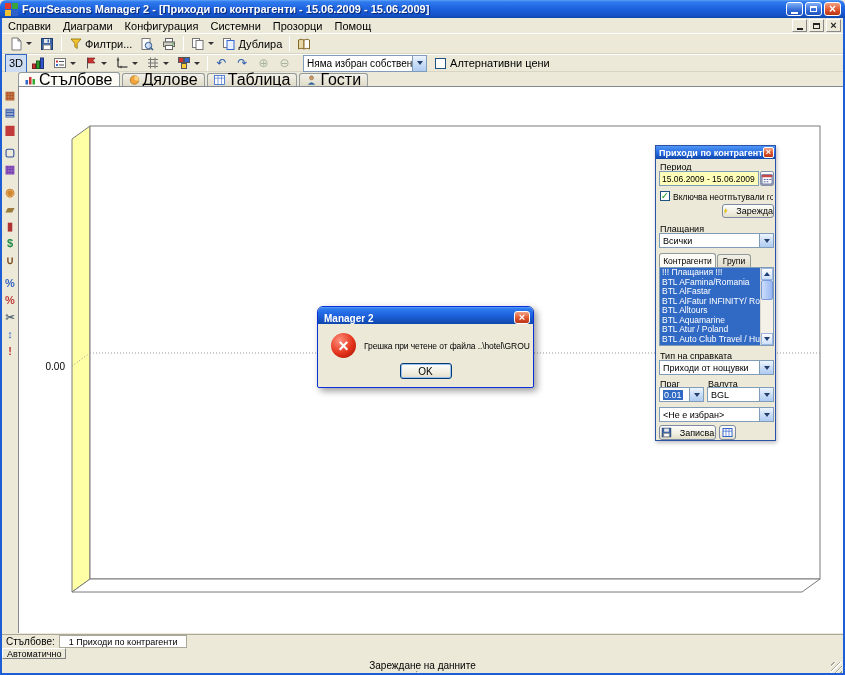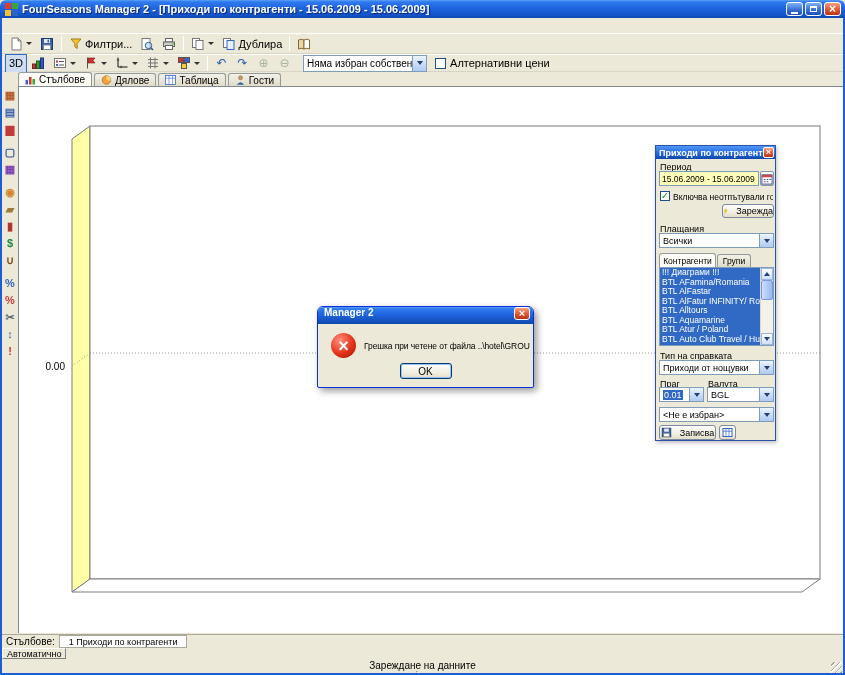--- a/index.html
+++ b/index.html
@@ -67,21 +67,21 @@
   .cbtn i { width:0; height:0; border-left:3px solid transparent; border-right:3px solid transparent;
     border-top:4px solid #24406e; }
 
   .cb { width:11px; height:11px; background:#fff; border:1px solid #1C5180; display:inline-flex;
     align-items:center; justify-content:center; }
   .cb.checked::after { content:"✓"; color:#21a121; font-size:10px; font-weight:bold; line-height:1; }
 
   
   .tabsrow { position:absolute; top:72px; left:2px; right:2px; height:14px; background:#ECE9D8;
     display:flex; align-items:flex-end; padding-left:16px; }
-  .tab { display:flex; align-items:center; gap:3px; height:13px; padding:0 6px; font-size:10px;
+  .tab { display:flex; align-items:center; gap:3px; height:13px; padding:0 6px; font-size:16px;
     border:1px solid #919B9C; border-bottom:none; border-radius:3px 3px 0 0;
     background:linear-gradient(#f2f0e8,#e0dcc9); margin-right:2px; white-space:nowrap; }
   .tab.selected { height:14px; background:#FCFBF5; }
 
   
   .rail { position:absolute; left:2px; top:86px; width:16px; bottom:41px; background:#ECE9D8;
     display:flex; flex-direction:column; align-items:center; padding-top:2px; gap:2px; }
   .rail-btn { width:15px; height:15px; border:none; background:transparent; display:flex;
     align-items:center; justify-content:center; padding:0; }
   .rail-glyph { font-size:11px; line-height:1; font-weight:bold; }
@@ -133,21 +133,21 @@
     border-radius:2px; }
   .strack { flex:1; }
   .sel { background:#316AC5; color:#fff; padding:0 1px; }
 
   
   .dialog { position:absolute; left:317px; top:306px; width:217px; height:82px; background:#ECE9D8;
     border:1px solid #0831D9; border-radius:6px 6px 2px 2px; z-index:40;
     box-shadow:3px 3px 7px rgba(0,0,0,.4); }
   .dlg-title { height:17px; border-radius:5px 5px 0 0;
     background:linear-gradient(180deg,#5ea2f7 0%,#2f7bee 10%,#1f64e0 45%,#0f47ab 100%);
-    display:flex; align-items:flex-start; padding:0 3px 0 6px; color:#fff; font-size:10px; font-weight:bold; }
+    display:flex; align-items:flex-end; padding:0 3px 0 6px; color:#fff; font-size:10px; font-weight:bold; }
   .dlg-close { margin-left:auto; width:16px; height:13px; border:1px solid #fff; border-radius:3px;
     background:linear-gradient(180deg,#f3a183,#e0572e 55%,#b93316);
     display:flex; align-items:center; justify-content:center; }
   .dlg-close::before { content:"×"; color:#fff; font-size:11px; font-weight:bold; line-height:1; }
   .dlg-body { position:relative; height:calc(100% - 17px); }
   .err-icon { position:absolute; left:13px; top:9px; width:25px; height:25px; border-radius:50%;
     background:radial-gradient(circle at 35% 30%,#ff8f7d,#e3331a 55%,#9e0f00); }
   .err-icon::after { content:"×"; position:absolute; inset:0; display:flex; align-items:center;
     justify-content:center; color:#fff; font-weight:bold; font-size:18px; line-height:1; }
   .dlg-msg { position:absolute; left:46px; top:17px; right:3px; font-size:8.5px; white-space:nowrap;
@@ -191,20 +191,37 @@
       <span class="tbtn minb">
           <span class="g-min"></span>
         </span>
       <span class="tbtn maxb">
           <span class="g-max"></span>
         </span>
       <span class="tbtn closeb g-x"></span>
     </span>
   </div>
 
+  <div class="menubar">
+    <span class="menu-item">Справки</span>
+    <span class="menu-item">Диаграми</span>
+    <span class="menu-item">Конфигурация</span>
+    <span class="menu-item">Системни</span>
+    <span class="menu-item">Прозорци</span>
+    <span class="menu-item">Помощ</span>
+    <span class="mdi-btns">
+      <span class="mdibtn">
+          <span class="mg-min"></span>
+        </span>
+      <span class="mdibtn">
+          <span class="mg-rest"></span>
+        </span>
+      <span class="mdibtn mg-x"></span>
+    </span>
+  </div>
 
   <div class="tb t1">
     <span class="tool">
       <svg width="14" height="14" viewBox="0 0 14 14">
           <path d="M3,1 h6 l3,3 v9 h-9 z" fill="#fff" stroke="#7a7a7a"></path>
           <path d="M9,1 l3,3 h-3 z" fill="#d8d8d8" stroke="#7a7a7a"></path>
         </svg>
       <i class="dropArrow"></i>
     </span>
     <span class="tool">
@@ -447,21 +464,21 @@
     <span class="combo" style="position:absolute;left:3px;top:87px;width:115px;height:15px;font-size:9px">
       <span class="val">Всички</span>
       <span class="cbtn">
           <i></i>
         </span>
     </span>
     <span class="ptab selected" style="left:3px;top:107px;width:57px;height:14px">Контрагенти</span>
     <span class="ptab" style="left:61px;top:108px;width:34px;height:13px">Групи</span>
     <div class="plist">
       <div class="items">
-        <div class="row">!!! Диаграми !!!</div>
+        <div class="row">!!! Плащания !!!</div>
         <div class="row">BTL AFamina/Romania</div>
         <div class="row">BTL AlFastar</div>
         <div class="row">BTL AlFatur INFINITY/ Romani</div>
         <div class="row">BTL Alltours</div>
         <div class="row">BTL Aquamarine</div>
         <div class="row">BTL Atur / Poland</div>
         <div class="row">BTL Auto Club Travel / Hunga</div>
         <div class="row partial"></div>
       </div>
       <div class="psb">

